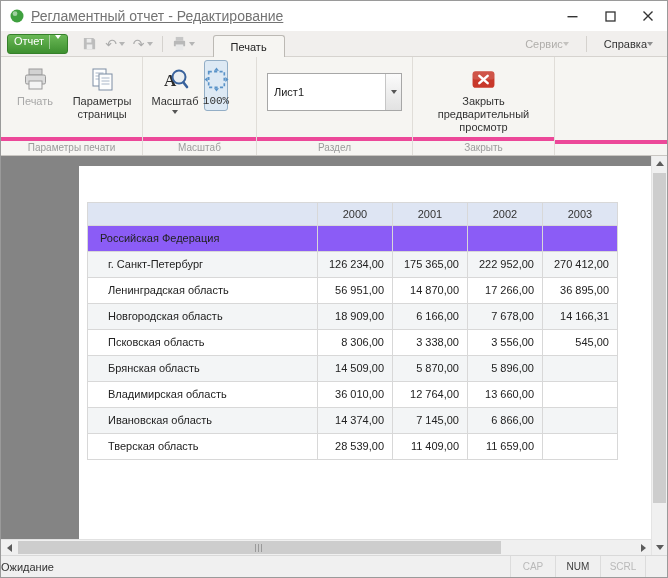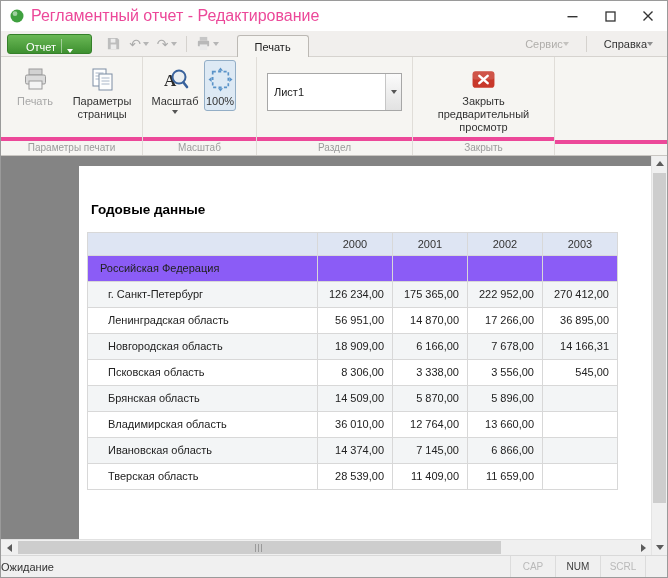--- a/index.html
+++ b/index.html
@@ -5,28 +5,28 @@
   * { margin:0; padding:0; box-sizing:border-box; }
   html,body { width:668px; height:578px; background:#e8e8e8; }
   body { font-family:"Liberation Sans", sans-serif; font-size:11px; color:#333; }
 
   .window { width:668px; height:578px; border:1px solid #9a9a9a; background:#fff;
             display:flex; flex-direction:column; overflow:hidden; }
 
   
   .titlebar { flex:0 0 30px; display:flex; align-items:center; background:#ffffff; padding-left:9px; }
   .app-icon { width:14px; height:14px; margin-right:7px; flex:0 0 auto; }
-  .title-text { font-size:16px; color:#ec4899; }
+  .title-text { font-size:14px; color:#737373;text-decoration:underline; }
   .win-controls { margin-left:auto; display:flex; height:100%; }
   .win-btn { width:38px; height:100%; display:flex; align-items:center; justify-content:center; }
 
   
   .toolbar { flex:0 0 26px; background:#f1efed; border-bottom:1px solid #d6d3cf;
              display:flex; align-items:center; padding:0 6px; position:relative; }
-  .btn-report { display:flex; align-items:flex-end; gap:5px; height:20px; padding:0 18px;
+  .btn-report { display:flex; align-items:flex-start; gap:5px; height:20px; padding:0 6px;
                 background:linear-gradient(#6ab856,#3e9030); border:1px solid #35802a;
                 border-radius:3px; color:#fff; font-size:11px; cursor:default; }
   .btn-report .divider { width:1px; height:14px; background:rgba(255,255,255,.45); }
   .caret { display:inline-block; width:0; height:0; border-left:3.5px solid transparent;
            border-right:3.5px solid transparent; border-top:4px solid currentColor; }
   .tb-ico { display:flex; align-items:center; justify-content:center; padding:2px 3px; margin:0 1px;
             color:#a9a9a9; }
   .tb-ico .glyph { font-size:14px; line-height:14px; color:#ababab; }
   .tb-ico .caret { border-top-color:#b5b5b5; margin-left:2px; }
   .vsep { width:1px; height:16px; background:#d5d2ce; margin:0 5px; }
@@ -54,21 +54,21 @@
   .rbtn.pressed { background:#dde9f4; border-color:#93aec6; }
   .rbtn .caret { border-top-color:#555; margin-top:2px; }
   .g-print { width:142px; }
   .g-scale { width:114px; }
   .g-section { width:156px; }
   .g-close { width:142px; }
   .g-fill { flex:1; border-right:none; }
   .b-print { width:62px; }
   .b-pagesetup { width:72px; }
   .b-scale { width:58px; }
-  .b-zoom { width:32px; }
+  .b-zoom { width:24px;font-family:Liberation Mono, monospace; }
   .b-close { width:132px; }
   .combo { margin:13px 7px 0 7px; height:38px; width:140px; background:#fff;
            border:1px solid #a7a7a7; display:flex; align-items:center; font-size:11px; }
   .combo-value { padding-left:6px; flex:1; color:#222; }
   .combo-btn { width:16px; height:100%; border-left:1px solid #c6c6c6;
                background:linear-gradient(#fbfbfb,#e2e2e2); display:flex; align-items:center; justify-content:center; }
   .combo-btn .caret { border-top-color:#555; }
 
   
   .main { flex:1 1 auto; display:flex; flex-direction:column; position:relative; min-height:0; }
@@ -289,21 +289,20 @@
     <div class="rgroup g-fill">
       <div class="rgroup-content"></div>
       <div class="rgroup-label"></div>
     </div>
   </div>
 
   <div class="main">
     <div class="preview">
       <div class="page">
         <div class="page-inner">
-          <div class="report-title">Годовые данные</div>
           <table class="report">
             <thead>
               <tr id="t-head-row">
                   <th class="c-name"></th>
                   <th>2000</th>
                   <th>2001</th>
                   <th>2002</th>
                   <th>2003</th>
                 </tr>
             </thead>

